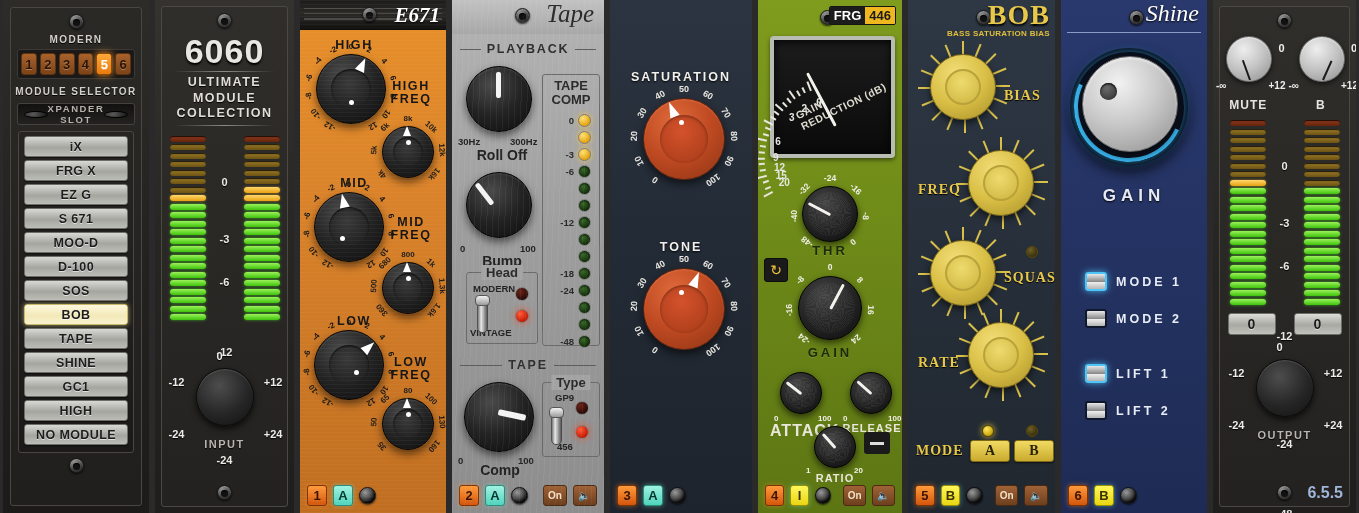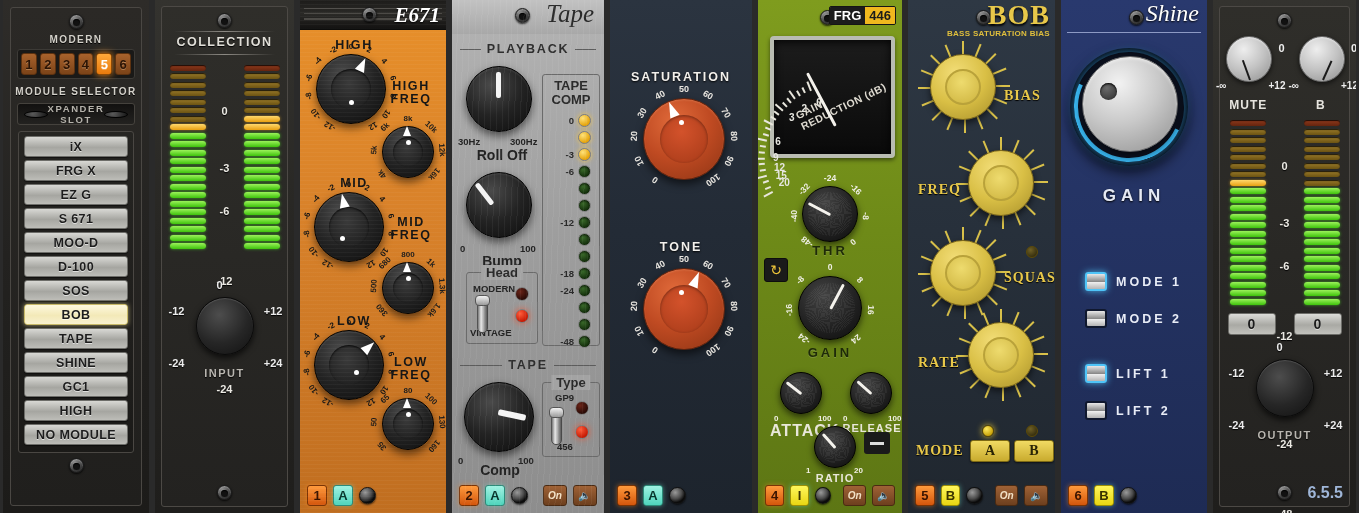--- a/index.html
+++ b/index.html
@@ -129,21 +129,21 @@
   .abtn { width:20px;height:21px;border-radius:3px;font-size:13px;font-weight:bold;
     display:flex;align-items:center;justify-content:center;
     background:linear-gradient(180deg,#9ff2e2,#4fd4bc); color:#07352c; border:1px solid #2d8b79;
     box-shadow:0 0 5px rgba(110,225,205,.5); }
   .abtn.yel { background:linear-gradient(180deg,#fff75c,#e8d612); color:#3a3300; border-color:#9c8f06; }
   .jack { width:17px;height:17px;border-radius:50%;
     background:radial-gradient(circle at 35% 30%,#9a9a9a,#4a4a4a 45%,#0b0b0b 70%);
     border:1px solid #111; box-shadow:0 1px 2px rgba(0,0,0,.7); }
   .brbtn { width:24px;height:21px;border-radius:3px;display:flex;align-items:center;justify-content:center;
     background:linear-gradient(180deg,#9f6236,#6d3f1e); border:1px solid #4a2a12;
-    color:#f3e2c8; font-size:10px; font-weight:bold;font-style:italic; }
+    color:#f3e2c8; font-size:10px; font-weight:bold; }
 
   
   .p4 { width:158px; background:linear-gradient(180deg,#b4b4b4,#9e9e9e 45%,#8d8d8d 100%); }
   .p4::after{content:"";position:absolute;inset:0;
     background:repeating-linear-gradient(92deg,rgba(255,255,255,.05) 0 1px,transparent 1px 6px);pointer-events:none;}
   .tape-hdr { position:absolute; left:0; right:0; top:0; height:34px;
     background:linear-gradient(180deg,#c2c2c2,#a8a8a8); }
   .tape-script { position:absolute; right:10px; top:0px; color:#2a2a2a; font-size:25px;
     font-family:"Liberation Serif",serif; font-style:italic; }
   .divlbl { display:flex; align-items:center; gap:6px; color:#2e2e2e; font-size:12.5px;
@@ -312,21 +312,23 @@
     </div>
   </div>
 
   <div class="panel p2">
     <div class="frame">
       <div style="display:flex;justify-content:center;margin-top:6px;">
         <div class="screw">
             <span class="slot"></span>
           </div>
       </div>
+      <div class="t6060" style="margin-top:6px;">6060</div>
       <div class="hr-thin"></div>
+      <div class="t6060sub">ULTIMATE  MODULE</div>
       <div class="t6060sub">COLLECTION</div>
       <div class="hr-thin"></div>
 
       <div class="meterblk" id="in-meters">
         <div class="ledcol" id="in-led-L">
             <div class="led dr"></div>
             <div class="led dy"></div>
             <div class="led dy"></div>
             <div class="led dy"></div>
             <div class="led dy"></div>

